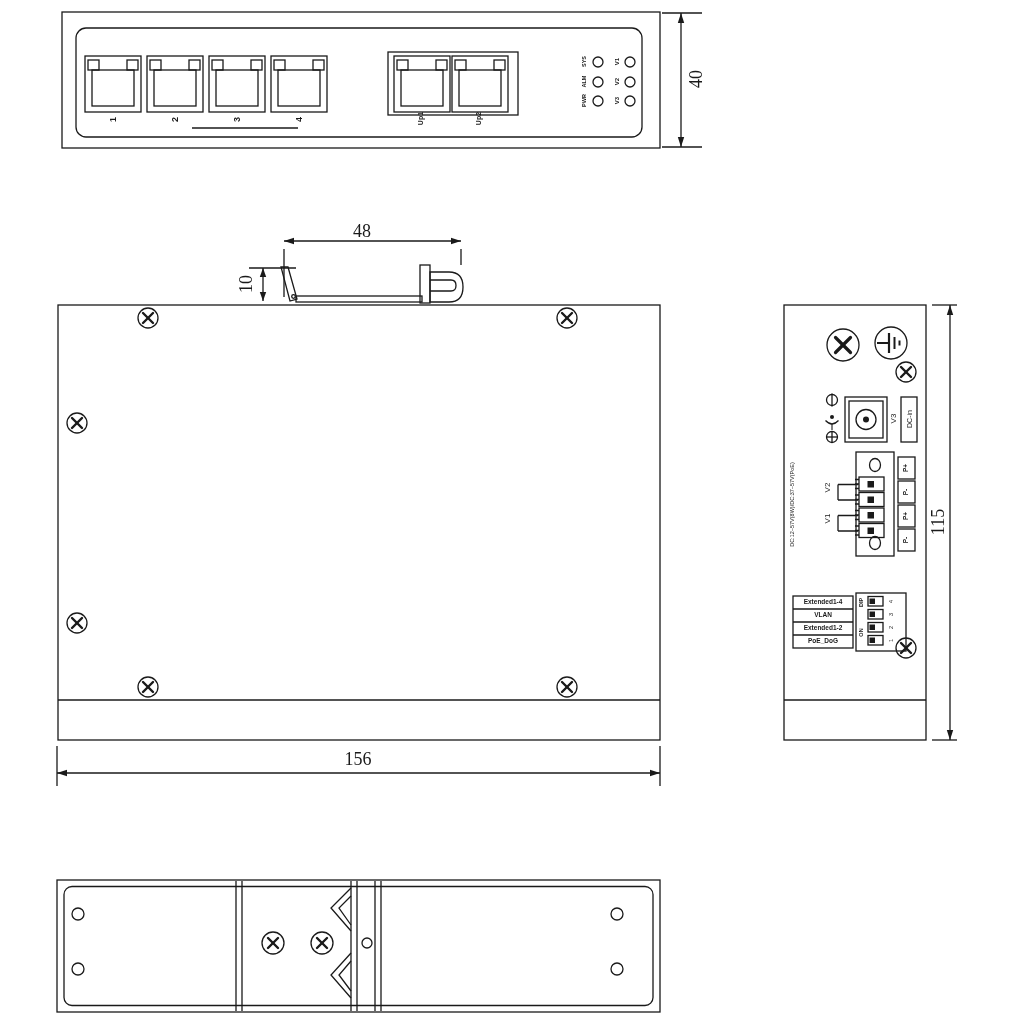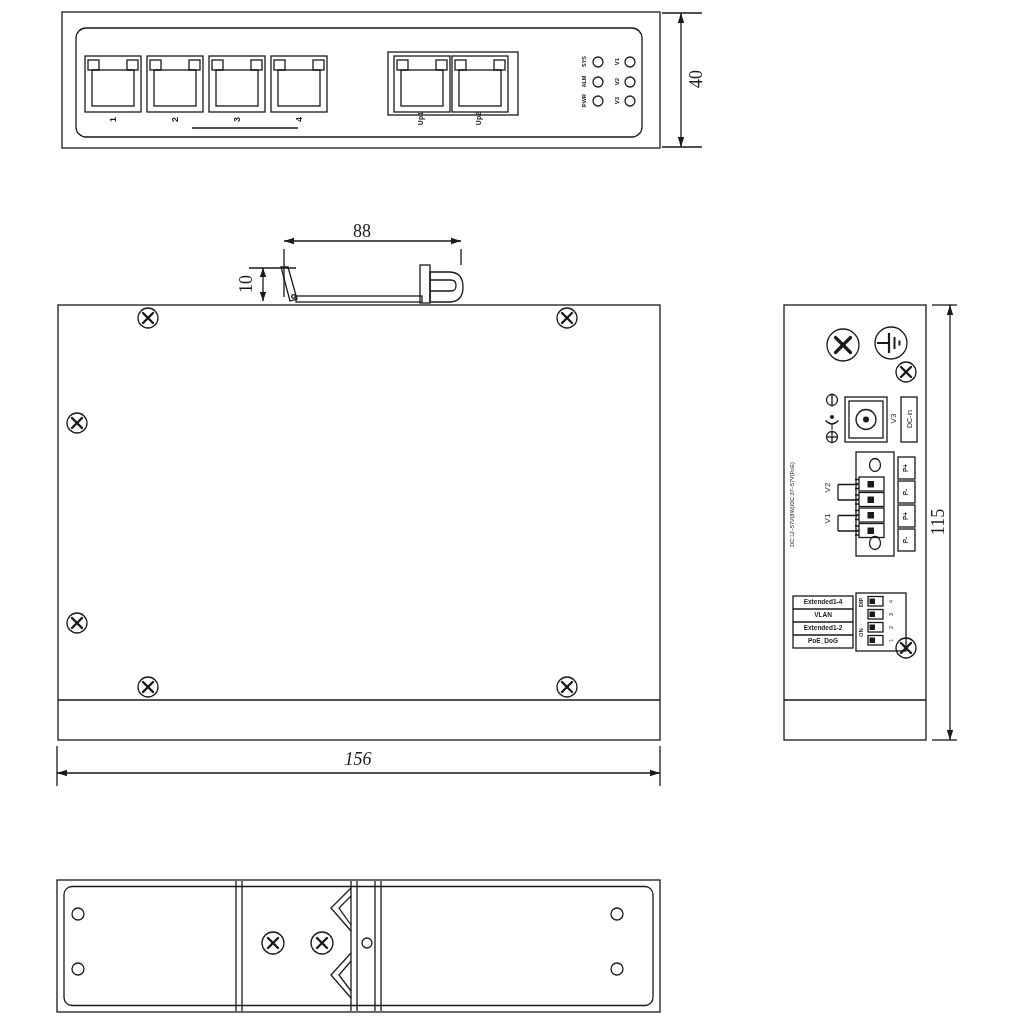--- a/index.html
+++ b/index.html
@@ -118,23 +118,23 @@
 
     <g>
       <line x1="57" y1="746" x2="57" y2="786" class="dwg" stroke-width="1"></line>
       <line x1="660" y1="746" x2="660" y2="786" class="dwg" stroke-width="1"></line>
       <line x1="57" y1="773" x2="660" y2="773" class="dwg" stroke-width="1"></line>
       <polygon points="57,773 67,769.8 67,776.2" fill="#1a1a1a"></polygon>
       <polygon points="660,773 650,769.8 650,776.2" fill="#1a1a1a"></polygon>
     </g>
   </svg>
 
-  <div class="lbl ser" style="left:347px;top:221px;width:30px;height:20px;font-size:18px;">88</div>
+  <div class="lbl ser" style="left:347px;top:221px;width:30px;height:20px;font-size:18px;">48</div>
   <div class="lbl rot ser" style="left:231px;top:274px;width:30px;height:20px;font-size:18px;">10</div>
-  <div class="lbl ser" style="left:338px;top:749px;width:40px;height:20px;font-size:18px;font-style:italic;">156</div>
+  <div class="lbl ser" style="left:338px;top:749px;width:40px;height:20px;font-size:18px;">156</div>
 
   <svg style="left:755px;top:290px;" width="225" height="510" viewBox="755 290 225 510">
     <defs>
       <g id="scrC">
         <circle cx="0" cy="0" r="10" class="dwg" stroke-width="1.7" fill="#fff"></circle>
         <line x1="-5" y1="-5" x2="5" y2="5" stroke="#1a1a1a" stroke-width="2.4" stroke-linecap="round"></line>
         <line x1="-5" y1="5" x2="5" y2="-5" stroke="#1a1a1a" stroke-width="2.4" stroke-linecap="round"></line>
       </g>
     </defs>
 

